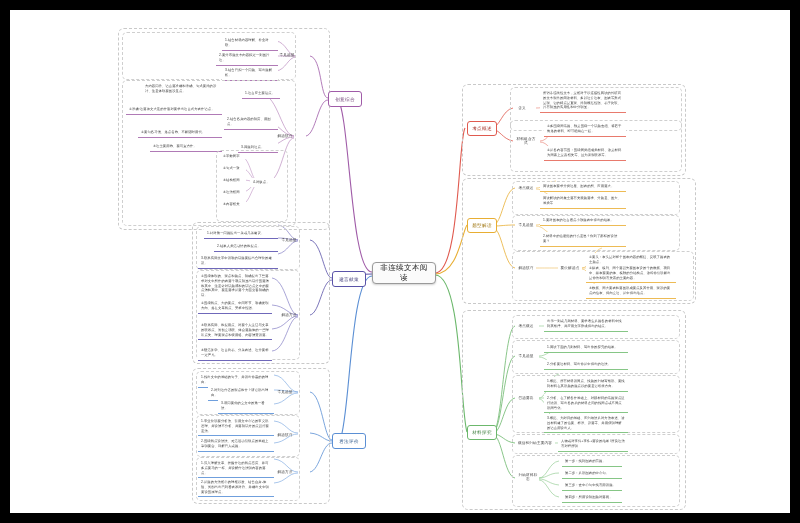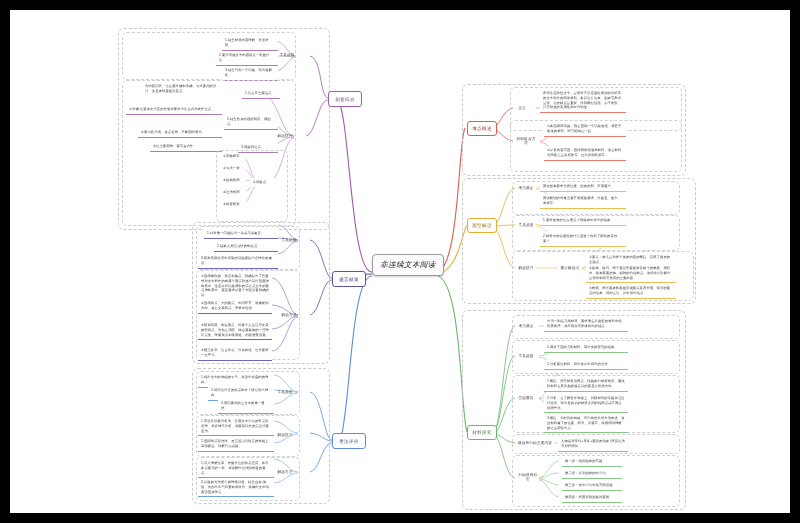--- a/index.html
+++ b/index.html
@@ -121,21 +121,21 @@
     <path d="M529,388 C537,388 539,366 549,364" fill="none" stroke="#86c686" stroke-width=".6"></path>
     <path d="M529,388 C537,388 539,388 549,388" fill="none" stroke="#86c686" stroke-width=".6"></path>
     <path d="M529,389 C537,389 539,412 549,414" fill="none" stroke="#86c686" stroke-width=".6"></path>
     <path d="M545,433 C553,433 555,432 563,432" fill="none" stroke="#86c686" stroke-width=".6"></path>
     <path d="M529,468 C537,468 539,452 549,451" fill="none" stroke="#86c686" stroke-width=".6"></path>
     <path d="M529,468 C537,468 539,463 549,463" fill="none" stroke="#86c686" stroke-width=".6"></path>
     <path d="M529,469 C537,469 539,474 549,475" fill="none" stroke="#86c686" stroke-width=".6"></path>
     <path d="M529,470 C537,470 539,486 549,487" fill="none" stroke="#86c686" stroke-width=".6"></path>
   </svg>
 
-  <div class="node root" style="left:362px;top:244px;width:72px;height:22px;font-style:italic;">
+  <div class="node root" style="left:362px;top:252px;width:64px;height:22px;">
     <span>非连续文本阅读</span>
   </div>
 
   <div class="group-box" style="left:108px;top:18px;width:210px;height:200px;"></div>
 
   <div class="node branch purple" style="left:318px;top:81px;width:34px;height:16px;">
     <span>创意综合</span>
   </div>
 
   <div class="sub-box" style="left:112px;top:22px;width:172px;height:46px;"></div>

